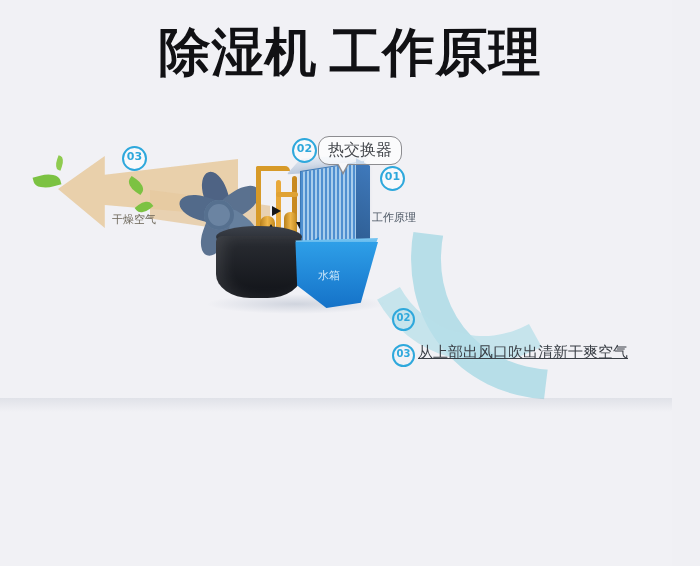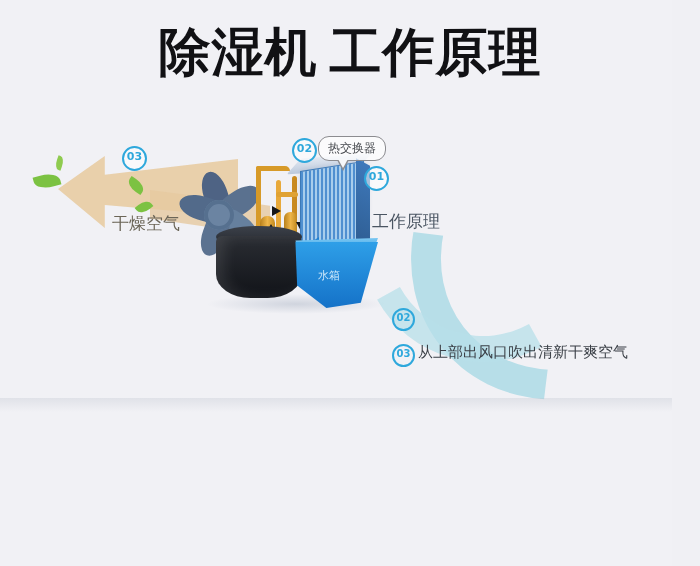--- a/index.html
+++ b/index.html
@@ -303,37 +303,37 @@
     color: #2ea8dc;
     font-size: 11px;
     font-weight: bold;
     line-height: 18px;
     text-align: center;
     font-family: "DejaVu Sans","Liberation Sans",sans-serif;
     background: rgba(255,255,255,.55);
   }
   .cl-text {
     position: absolute;
-    font-size: 17px;
+    font-size: 11px;
     color: #4a5562;
     font-family: "DejaVu Sans","Liberation Sans",sans-serif;
     white-space: nowrap;
   }
   .badge.b03 { left: 122px; top: 28px; }
   .cl-text.t03 { left: 112px; top: 94px; color:#6b6557; }
 
   .badge.b02 { left: 292px; top: 20px; }
   .bubble {
     position: absolute;
     left: 318px;
     top: 18px;
     padding: 3px 9px;
     border: 1.4px solid #8c8c90;
     border-radius: 11px;
-    font-size: 12px;
+    font-size: 16px;
     color: #45484d;
     background: rgba(255,255,255,.7);
     font-family: "DejaVu Sans","Liberation Sans",sans-serif;
     white-space: nowrap;
   }
   .bubble:after {
     content: "";
     position: absolute;
     left: 18px;
     bottom: -11px;
@@ -347,21 +347,21 @@
     position: absolute;
     left: 19px;
     bottom: -8px;
     z-index: 2;
     width: 0; height: 0;
     border-left: 5px solid transparent;
     border-right: 5px solid transparent;
     border-top: 9px solid #f6f7f9;
   }
 
-  .badge.b01 { left: 364px; top: 48px; }
+  .badge.b01 { left: 380px; top: 48px; }
   .cl-text.t01 { left: 372px; top: 92px; }
 
   
   .desc-line {
     position: absolute;
     font-size: 15px;
     color: #3a3f46;
     white-space: nowrap;
     font-family: "DejaVu Sans","Liberation Sans",sans-serif;
   }
@@ -373,21 +373,21 @@
     color: #2ea8dc;
     font-size: 10px;
     font-weight: bold;
     line-height: 16px;
     text-align: center;
     font-family: "DejaVu Sans","Liberation Sans",sans-serif;
   }
   .desc-badge.d02 { left: 392px; top: 190px; }
   .desc-line.dl02 { left: 418px; top: 190px; }
   .desc-badge.d03 { left: 392px; top: 226px; }
-  .desc-line.dl03 { left: 418px; top: 225px; }
+  .desc-line.dl03 { left: 418px; top: 225px; text-decoration: underline; }
 
   
   .headline {
     position: absolute;
     left: 0;
     top: 247px;
     width: 700px;
     text-align: center;
     z-index: 40;
     pointer-events: none;

